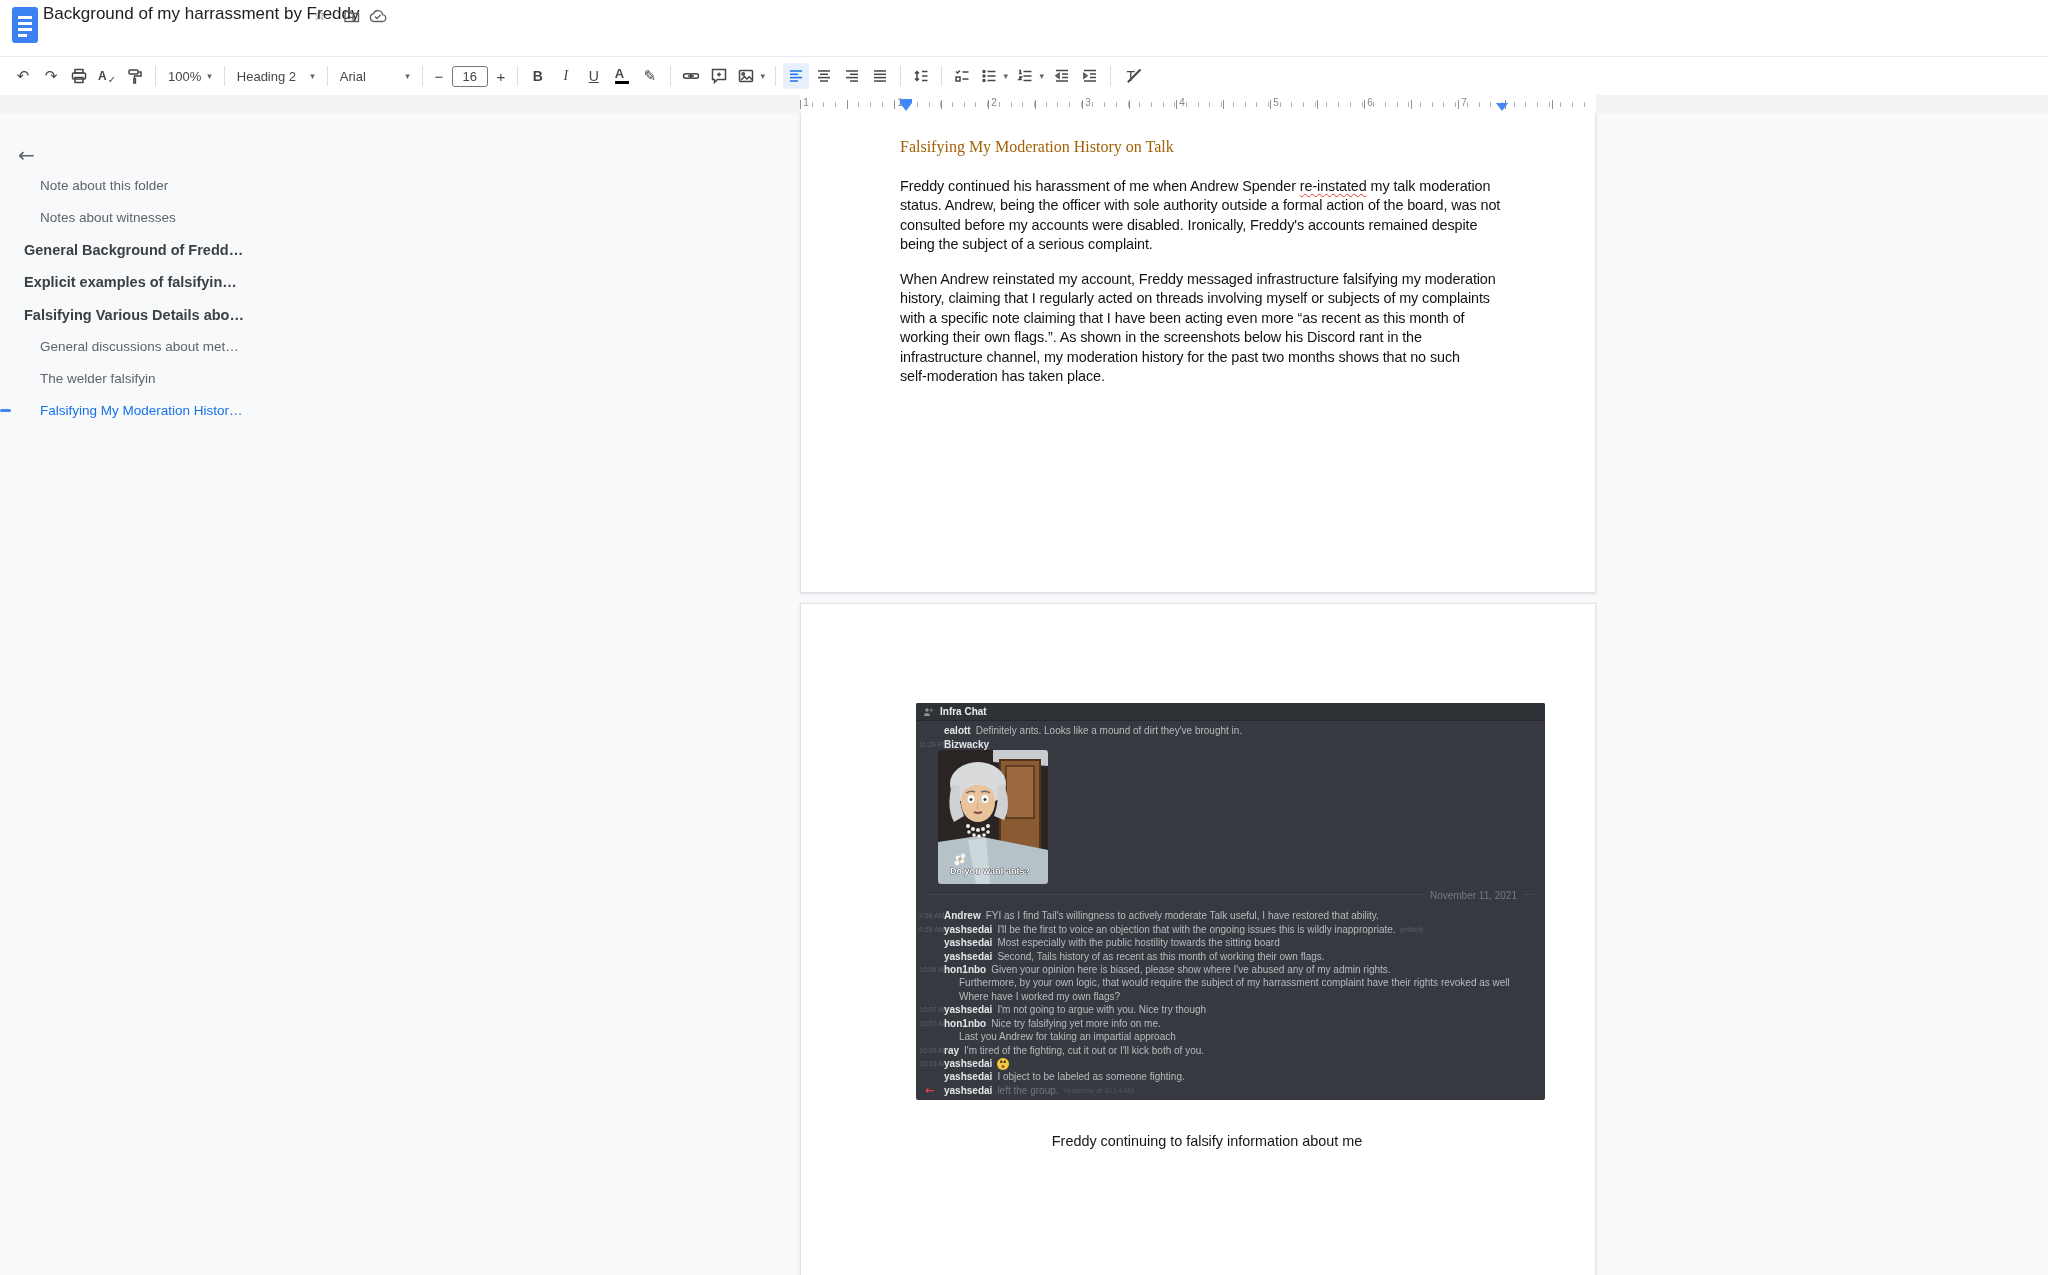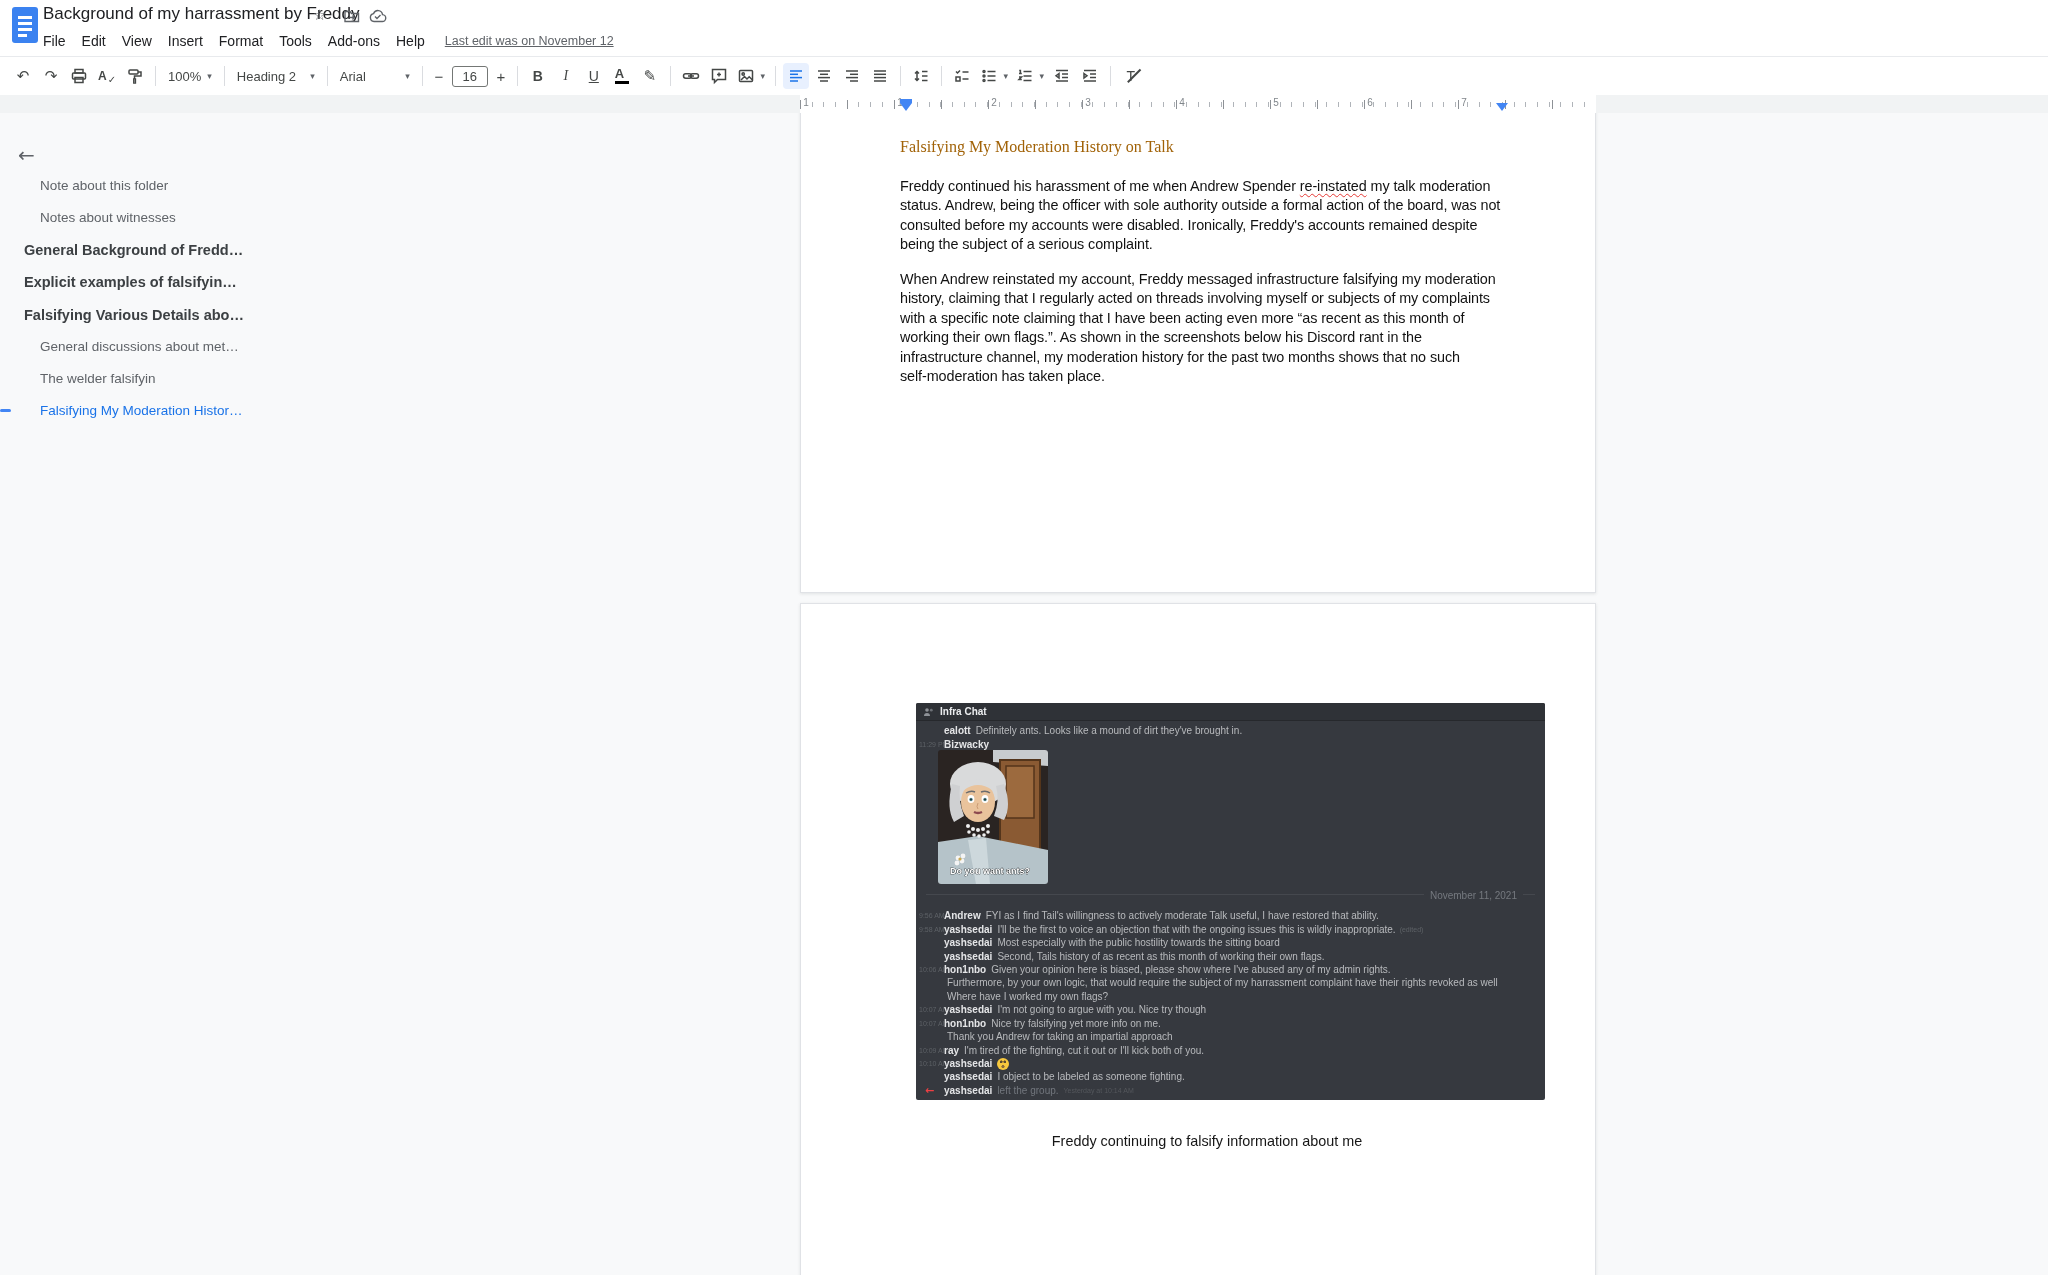--- a/index.html
+++ b/index.html
@@ -92,21 +92,21 @@
   .dheader { position:absolute; left:0; top:0; width:629px; height:18px; background:#2f3237;
              border-bottom:1px solid #26282c; display:flex; align-items:center; padding-left:7px; }
   .dheader .members-icon { color:#8e9297; font-size:9px; margin-right:6px; }
   .dheader .dtitle { font-size:10px; font-weight:bold; color:#ebedef; }
   .drow { display:flex; align-items:center; height:13.45px; padding-left:3px; white-space:nowrap; }
   .drow.abs { position:absolute; left:0; width:629px; }
   .dtime { flex:0 0 25px; width:25px; font-size:7px; color:#5d6166; overflow:hidden; }
   .duser { font-weight:bold; color:#e4e5e7; font-size:10px; margin-right:5px; }
   .dtext { color:#b8babd; font-size:10px; }
   .dedit { color:#5d6166; font-size:7px; margin-left:4px; }
-  .drow.cont { padding-left:31px; }
+  .drow.cont { padding-left:31px;margin-left:12px; }
   .dleave-arrow { flex:0 0 25px; width:25px; color:#ee3f43; font-weight:bold; font-size:11px;
                   padding-left:6px; font-family:"DejaVu Sans",sans-serif; }
   .dleave-text { color:#72767d; font-size:10px; }
   .dleave-time { color:#54575c; font-size:7px; margin-left:5px; }
   .meme { position:absolute; left:22px; top:47px; width:110px; height:134px; border-radius:3px; overflow:hidden; }
   .ddivider { position:absolute; left:10px; top:191px; width:609px; border-top:1px solid #45484e; }
   .ddivider .ddate { position:absolute; right:12px; top:-5px; background:#36393f; padding:0 6px;
                      font-size:10px; color:#75797f; }
   .drows2 { position:absolute; left:0; top:206px; width:629px; }
   .demoji { display:inline-block; width:12px; height:12px; border-radius:50%;
@@ -129,31 +129,20 @@
     <div class="doc-title">Background of my harrassment by Freddy</div>
     <span class="top-ic glyph-ic" style="left:313px">☆</span>
     <svg class="top-ic" style="left:344px; top:9px" width="16" height="14" viewBox="0 0 16 14">
       <path d="M1 2.5 h5 l1.5 2 h7 v8 h-13.5 z" fill="none" stroke="#5f6368" stroke-width="1.4"></path>
       <path d="M6 8.5 h4 M8.5 6.5 l2 2 -2 2" fill="none" stroke="#5f6368" stroke-width="1.4"></path>
     </svg>
     <svg class="top-ic" style="left:369px; top:9px" width="18" height="14" viewBox="0 0 18 14">
       <path d="M5 12.5 a4 4 0 0 1 -0.4 -7.9 a4.6 4.6 0 0 1 8.9 1 a3.4 3.4 0 0 1 -0.4 6.9 z" fill="none" stroke="#5f6368" stroke-width="1.4"></path>
       <path d="M6 7.5 l2 2 3.5-3.5" fill="none" stroke="#5f6368" stroke-width="1.4"></path>
     </svg>
-    <nav class="menu-row">
-      <span class="menu-item">File</span>
-      <span class="menu-item">Edit</span>
-      <span class="menu-item">View</span>
-      <span class="menu-item">Insert</span>
-      <span class="menu-item">Format</span>
-      <span class="menu-item">Tools</span>
-      <span class="menu-item">Add-ons</span>
-      <span class="menu-item">Help</span>
-      <span class="last-edit">Last edit was on November 12</span>
-    </nav>
     <div class="topbar-sep"></div>
   </header>
 
   <div class="toolbar">
     <div class="tbtn">
         <span class="glyph-ic">↶</span>
       </div>
     <div class="tbtn">
         <span class="glyph-ic">↷</span>
       </div>
@@ -485,21 +474,21 @@
             <span class="dtime">10:07 AM</span>
             <span class="duser">yashsedai</span>
             <span class="dtext">I'm not going to argue with you. Nice try though</span>
           </div>
         <div class="drow">
             <span class="dtime">10:07 AM</span>
             <span class="duser">hon1nbo</span>
             <span class="dtext">Nice try falsifying yet more info on me.</span>
           </div>
         <div class="drow cont">
-            <span class="dtext">Thank you Andrew for taking an impartial approach</span>
+            <span class="dtext">Last you Andrew for taking an impartial approach</span>
           </div>
         <div class="drow">
             <span class="dtime">10:09 AM</span>
             <span class="duser">ray</span>
             <span class="dtext">I'm tired of the fighting, cut it out or I'll kick both of you.</span>
           </div>
         <div class="drow">
             <span class="dtime">10:10 AM</span>
             <span class="duser">yashsedai</span>
             <span class="demoji"></span>

